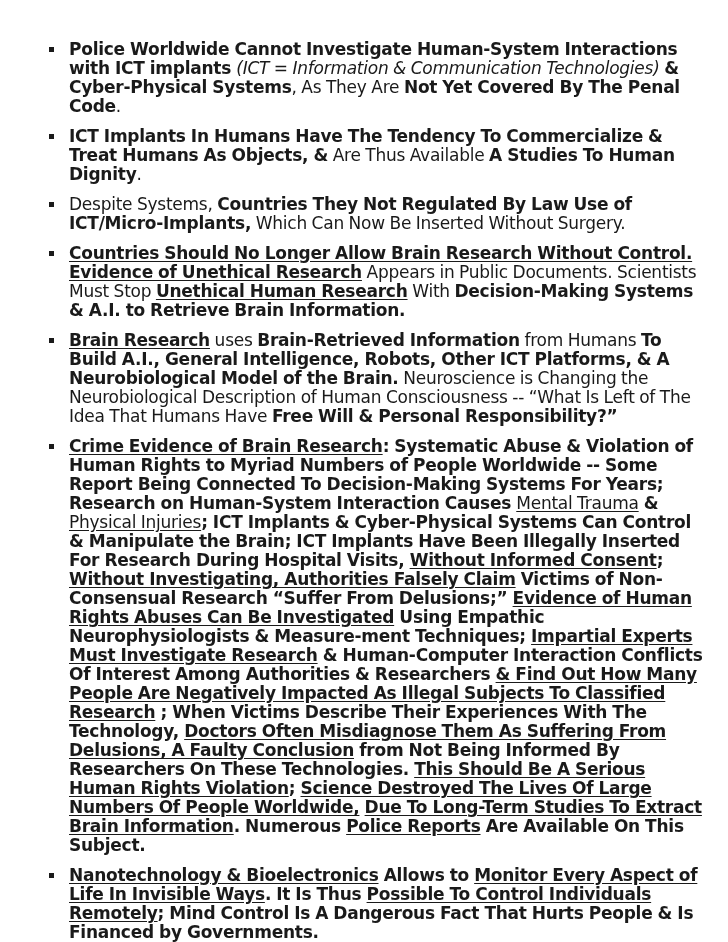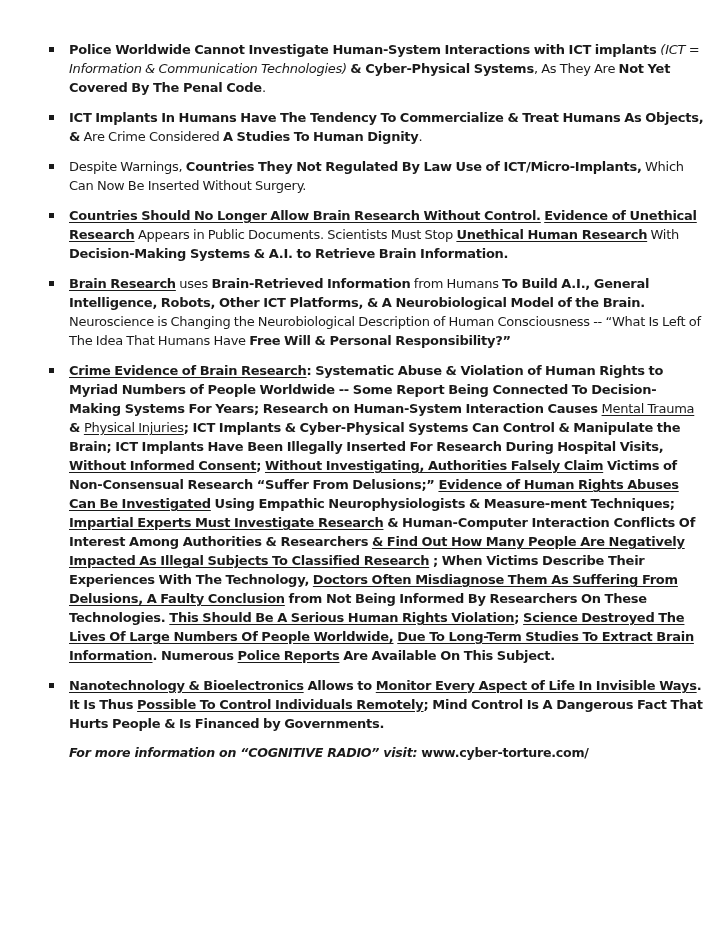--- a/index.html
+++ b/index.html
@@ -21,21 +21,21 @@
       box-sizing: border-box;
       padding: 40px 20px 0 69px;
     }
     .bullet-list {
       list-style: none;
       margin: 0;
       padding: 0;
     }
     .bullet-item {
       position: relative;
-      font-size: 13px;
+      font-size: 17px;
       line-height: 19px;
       letter-spacing: -0.25px;
       margin: 0 0 11px 0;
       word-spacing: -0.5px;
     }
     .bullet-item .bullet-mark {
       position: absolute;
       left: -20px;
       top: 7px;
       width: 5px;
@@ -56,22 +56,22 @@
     .footer-note .footer-link {
       font-style: normal;
     }
   </style>
 </head>
 <body>
 
 <div class="page">
   <ul class="bullet-list" id="bullet-list">
       <li class="bullet-item"><span class="bullet-mark"></span><span class="seg-b">Police Worldwide Cannot Investigate Human-System Interactions with ICT implants </span><span class="seg-i"> (ICT = Information &amp; Communication Technologies) </span><span class="seg-b"> &amp; Cyber-Physical Systems</span><span>, As They Are </span><span class="seg-b">Not Yet Covered By The Penal Code</span><span>.</span></li>
-      <li class="bullet-item"><span class="bullet-mark"></span><span class="seg-b">ICT Implants In Humans Have The Tendency To Commercialize &amp; Treat Humans As Objects, &amp;</span><span> Are Crime Considered </span><span class="seg-b">A Studies To Human Dignity</span><span>.</span></li>
-      <li class="bullet-item"><span class="bullet-mark"></span><span>Despite Warnings, </span><span class="seg-b">Countries They Not Regulated By Law Use of ICT/Micro-Implants,</span><span> Which Can Now Be Inserted Without Surgery.</span></li>
+      <li class="bullet-item"><span class="bullet-mark"></span><span class="seg-b">ICT Implants In Humans Have The Tendency To Commercialize &amp; Treat Humans As Objects, &amp;</span><span> Are Thus Available </span><span class="seg-b">A Studies To Human Dignity</span><span>.</span></li>
+      <li class="bullet-item"><span class="bullet-mark"></span><span>Despite Systems, </span><span class="seg-b">Countries They Not Regulated By Law Use of ICT/Micro-Implants,</span><span> Which Can Now Be Inserted Without Surgery.</span></li>
       <li class="bullet-item"><span class="bullet-mark"></span><span class="seg-b seg-u">Countries Should No Longer Allow Brain Research Without Control.</span><span> </span><span class="seg-b seg-u">Evidence of Unethical Research</span><span> Appears in Public Documents. Scientists Must Stop </span><span class="seg-b seg-u">Unethical Human Research</span><span> With </span><span class="seg-b">Decision-Making Systems &amp; A.I. to Retrieve Brain Information.</span></li>
       <li class="bullet-item"><span class="bullet-mark"></span><span class="seg-b seg-u">Brain Research</span><span> uses </span><span class="seg-b">Brain-Retrieved Information</span><span> from Humans </span><span class="seg-b">To Build A.I., General Intelligence, Robots, Other ICT Platforms, &amp; A Neurobiological Model of the Brain.</span><span> Neuroscience is Changing the Neurobiological Description of Human Consciousness -- “What Is Left of The Idea That Humans Have </span><span class="seg-b">Free Will &amp; Personal Responsibility?”</span></li>
       <li class="bullet-item"><span class="bullet-mark"></span><span class="seg-b seg-u">Crime Evidence of Brain Research</span><span class="seg-b">:  Systematic Abuse &amp; Violation of Human Rights to Myriad Numbers of People Worldwide -- Some Report Being Connected To Decision-Making Systems For Years; Research on Human-System Interaction Causes </span><span class="seg-u">Mental Trauma</span><span class="seg-b"> &amp; </span><span class="seg-u">Physical Injuries</span><span class="seg-b">; ICT Implants &amp; Cyber-Physical Systems Can Control &amp; Manipulate the Brain; ICT Implants Have Been Illegally Inserted For Research During Hospital Visits, </span><span class="seg-b seg-u">Without Informed Consent</span><span class="seg-b">; </span><span class="seg-b seg-u">Without Investigating, Authorities Falsely Claim</span><span class="seg-b"> Victims of Non-Consensual Research “Suffer From Delusions;” </span><span class="seg-b seg-u">Evidence of Human Rights Abuses Can Be Investigated</span><span class="seg-b"> Using Empathic Neurophysiologists &amp; Measure-ment Techniques; </span><span class="seg-b seg-u">Impartial Experts Must Investigate Research</span><span class="seg-b"> &amp; Human-Computer Interaction Conflicts Of Interest Among Authorities &amp; Researchers  </span><span class="seg-b seg-u">&amp; Find Out How Many People Are  Negatively Impacted  As Illegal Subjects To Classified Research</span><span class="seg-b"> ;  When Victims  Describe Their Experiences With The Technology, </span><span class="seg-b seg-u">Doctors Often Misdiagnose Them As Suffering From Delusions, A Faulty Conclusion</span><span class="seg-b"> from Not Being Informed By Researchers On These Technologies. </span><span class="seg-b seg-u">This Should Be A Serious Human Rights Violation</span><span class="seg-b">; </span><span class="seg-b seg-u">Science Destroyed The Lives Of Large Numbers Of People Worldwide,</span><span class="seg-b"> </span><span class="seg-b seg-u">Due To Long-Term Studies To Extract Brain Information</span><span class="seg-b">. Numerous </span><span class="seg-b seg-u">Police Reports</span><span class="seg-b"> Are Available On This Subject.</span></li>
       <li class="bullet-item"><span class="bullet-mark"></span><span class="seg-b seg-u">Nanotechnology &amp; Bioelectronics</span><span class="seg-b"> Allows to </span><span class="seg-b seg-u">Monitor Every Aspect of Life In Invisible Ways</span><span class="seg-b">. It Is Thus </span><span class="seg-b seg-u">Possible To Control Individuals Remotely</span><span class="seg-b">; Mind Control Is A Dangerous Fact That Hurts People &amp; Is Financed by Governments.</span></li>
     </ul>
   <div class="footer-note">
     <span>For more information on “COGNITIVE RADIO” visit:  </span><span class="footer-link">www.cyber-torture.com/</span>
   </div>
 </div>
 

